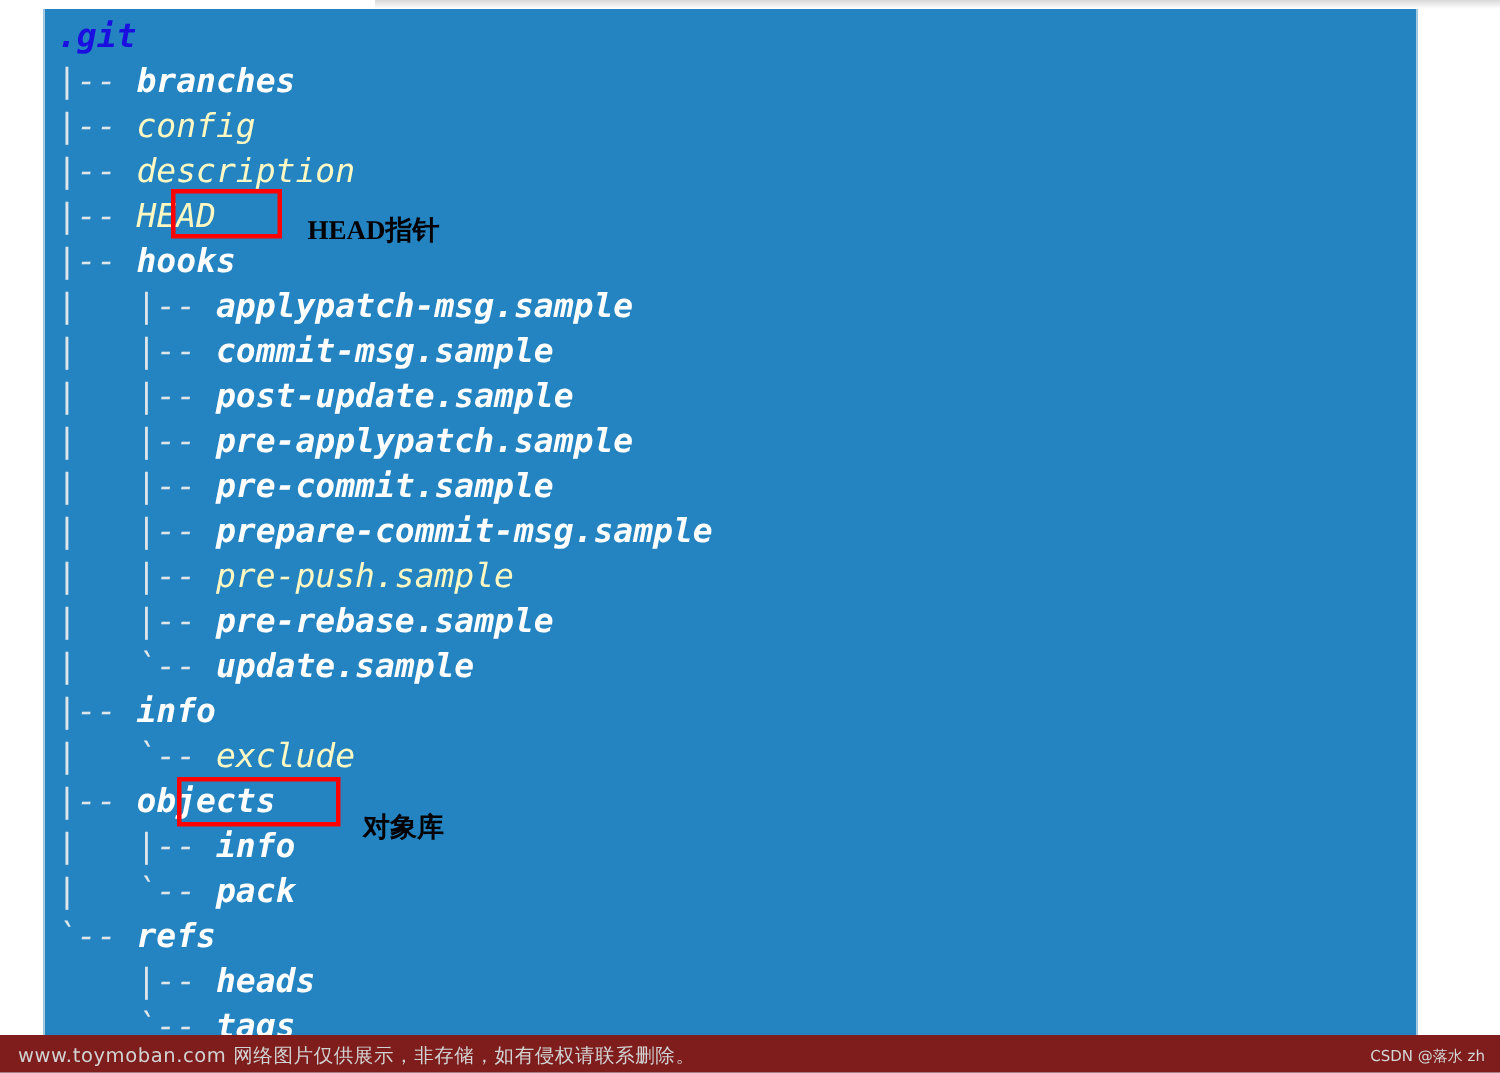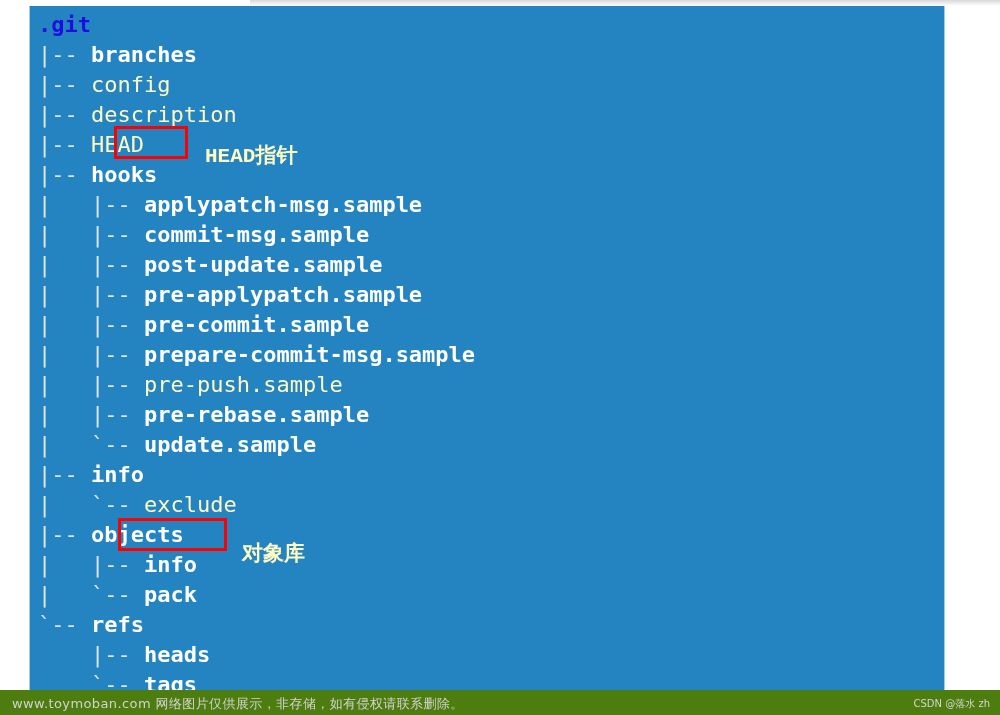--- a/index.html
+++ b/index.html
@@ -50,20 +50,21 @@
     line-height: 30px;
     font-weight: bold;
     white-space: pre;
     color: #eceff1;
   }
 
   .ln {
     display: block;
     height: 30px;
     padding-left: 8px;
+    font-style: italic;
   }
 
   
   .cx { color: #dfe6ea; font-weight: normal; }
   
   .dir  { color: #ffffff; }
   .file { color: #fef9c3; font-weight: normal; }
   .exec { color: #ffffff; }
   .root { color: #1a0fe0; }
 
@@ -72,37 +73,37 @@
     position: absolute;
     border: 3px solid #fe0000;
     box-sizing: border-box;
     pointer-events: none;
   }
   #box-head    { left: 84px;  top: 120px; width: 74px;  height: 33px; }
   #box-objects { left: 88px;  top: 512px; width: 109px; height: 33px; }
 
   .annot {
     position: absolute;
-    color: #fef9c3;
-    font-family: Liberation Mono, monospace;
-    font-size: 21px;
+    color: #000000;
+    font-family: Liberation Serif, serif;
+    font-size: 18px;
     font-weight: bold;
     white-space: nowrap;
   }
   #annot-head    { left: 175px; top: 135px; }
   #annot-objects { left: 212px; top: 533px; }
 
   
   #footer {
     position: absolute;
     left: 0;
     top: 690px;
     width: 1000px;
     height: 25px;
-    background: #4d7c0f;
+    background: #7f1d1d;
   }
   #footer-note {
     position: absolute;
     left: 12px;
     top: 5px;
     font-family: "DejaVu Sans", "Liberation Sans", sans-serif;
     font-size: 13px;
     color: #d2d2d2;
     white-space: nowrap;
     letter-spacing: .4px;

